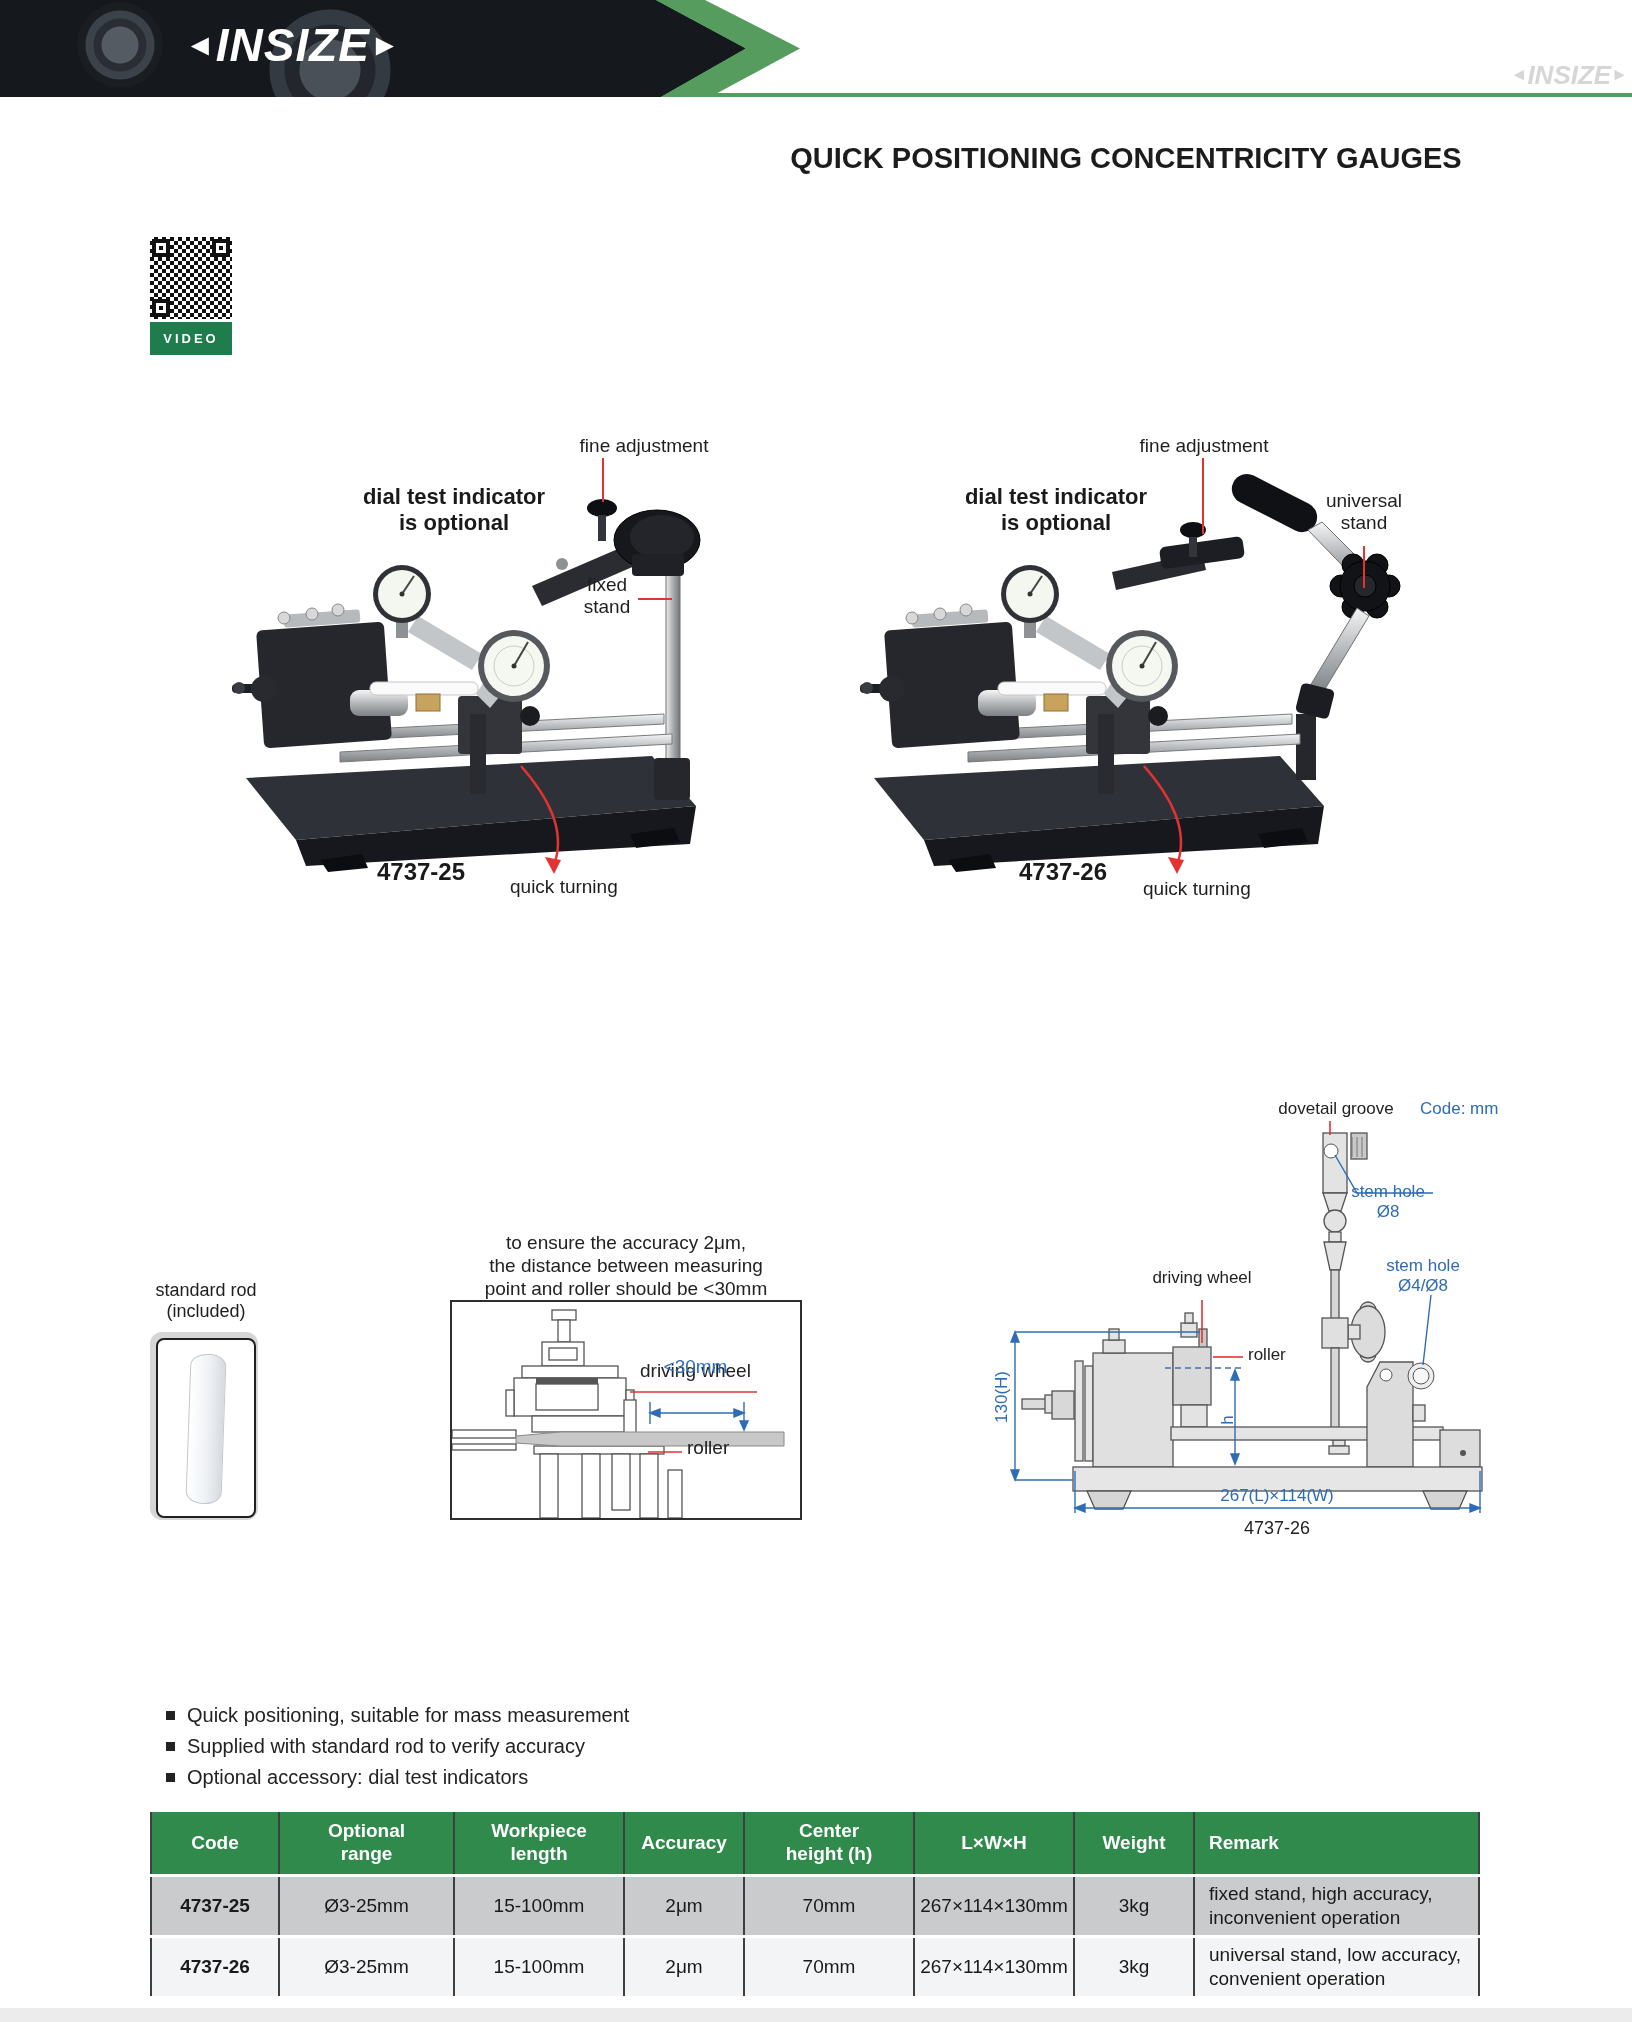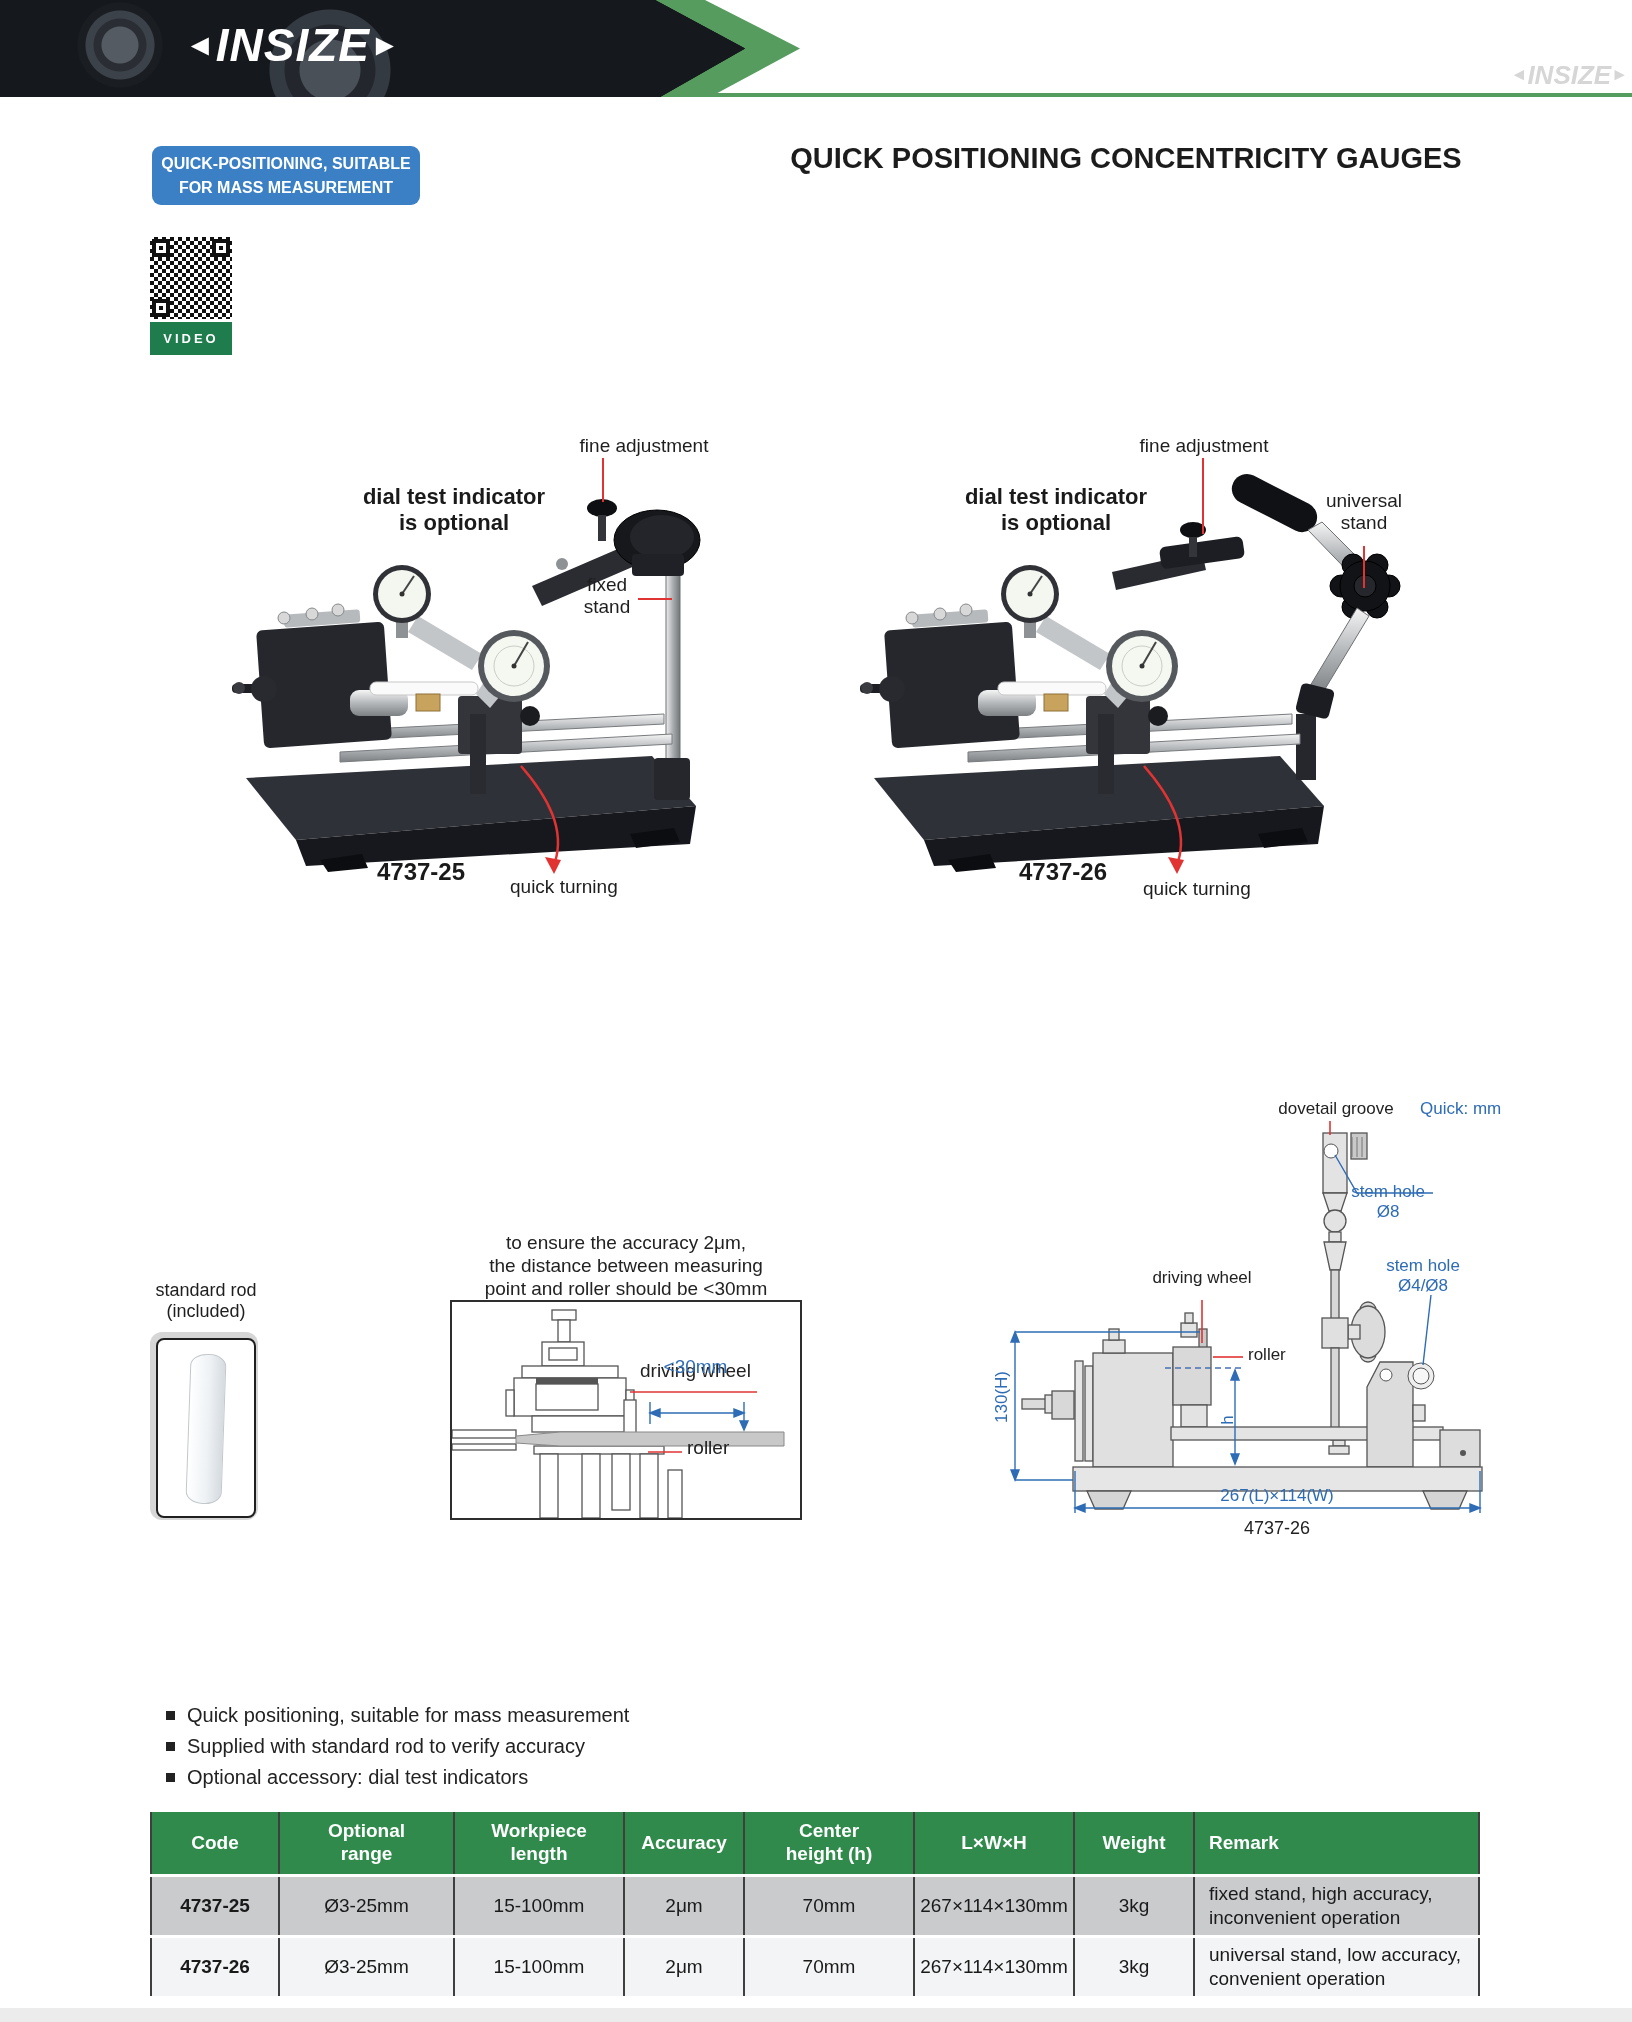--- a/index.html
+++ b/index.html
@@ -81,22 +81,20 @@
 <body>
 
 <div class="page">
 
   <div class="hdr-line"></div>
   <div class="hdr-green"></div>
   <div class="hdr-photo"></div>
   <div class="logo"><span class="arr">◄</span><span>INSIZE</span><span class="arr">►</span></div>
   <div class="watermark"><span class="arr">◄</span><span>INSIZE</span><span class="arr">►</span></div>
 
-  <div class="badge preline center">QUICK-POSITIONING, SUITABLE
-FOR MASS MEASUREMENT</div>
   <div class="title">QUICK POSITIONING CONCENTRICITY GAUGES</div>
 
   <div class="qr">
     <div class="qr-f" style="left:2px;top:2px;"></div>
     <div class="qr-f" style="right:2px;top:2px;"></div>
     <div class="qr-f" style="left:2px;bottom:2px;"></div>
   </div>
   <div class="video">VIDEO</div>
 
   <svg class="abs" style="left:232px;top:468px;" width="470" height="405" viewBox="0 0 470 405">
@@ -359,21 +357,21 @@
       <polygon points="250,379 246,369 254,369"></polygon>
       <line x1="90" y1="386" x2="90" y2="428"></line>
       <line x1="495" y1="386" x2="495" y2="428"></line>
       <line x1="95" y1="423" x2="490" y2="423"></line>
       <polygon points="90,423 100,419 100,427"></polygon>
       <polygon points="495,423 485,419 485,427"></polygon>
     </g>
   </svg>
 
   <div class="abs dlabel center" style="left:1270px;top:1099px;width:132px;">dovetail groove</div>
-  <div class="abs dimblue" style="left:1420px;top:1099px;">Quick: mm</div>
+  <div class="abs dimblue" style="left:1420px;top:1099px;">Code: mm</div>
   <div class="abs dimblue preline center" style="left:1343px;top:1182px;width:90px;">stem hole
 Ø8</div>
   <div class="abs dlabel center" style="left:1142px;top:1268px;width:120px;">driving wheel</div>
   <div class="abs dimblue preline center" style="left:1378px;top:1256px;width:90px;">stem hole
 Ø4/Ø8</div>
   <div class="abs dlabel" style="left:1248px;top:1345px;">roller</div>
   <div class="abs dimblue rot center" style="left:942px;top:1387px;width:120px;">130(H)</div>
   <div class="abs dimblue rot center" style="left:1188px;top:1410px;width:80px;">h</div>
   <div class="abs dimblue center" style="left:1197px;top:1486px;width:160px;">267(L)×114(W)</div>
   <div class="abs dlabel center" style="left:1237px;top:1518px;width:80px;font-size:18px;">4737-26</div>

